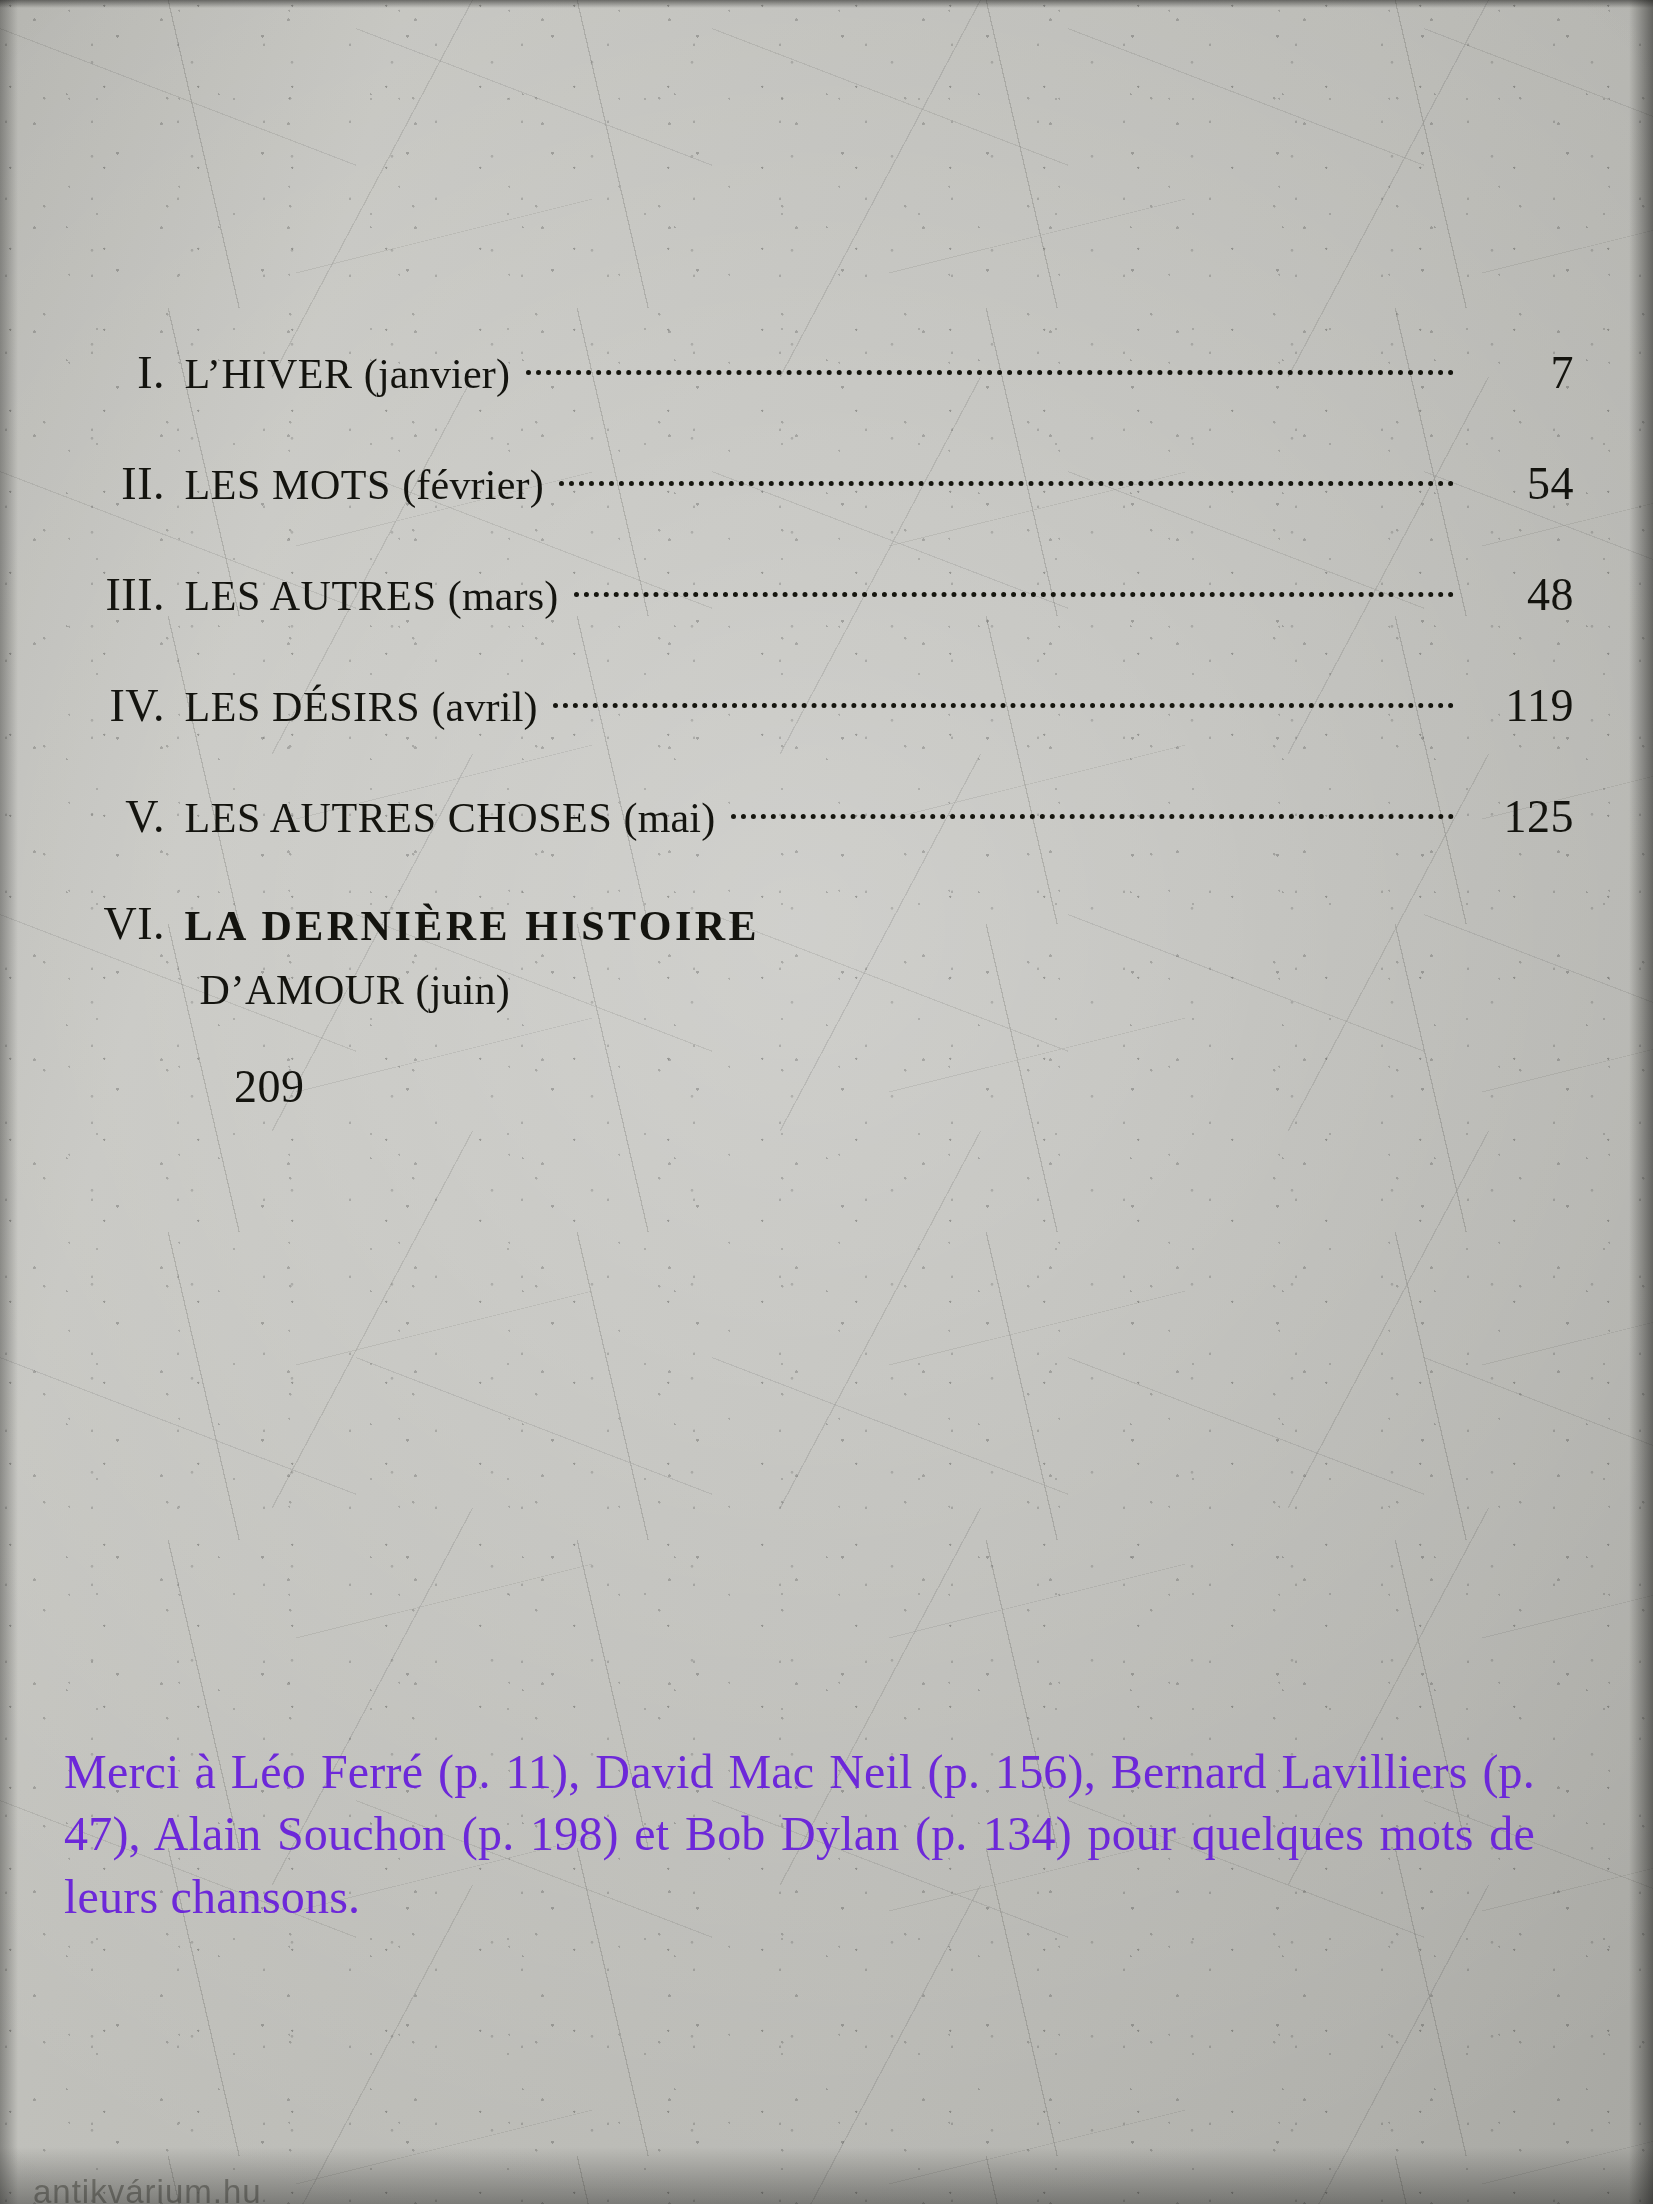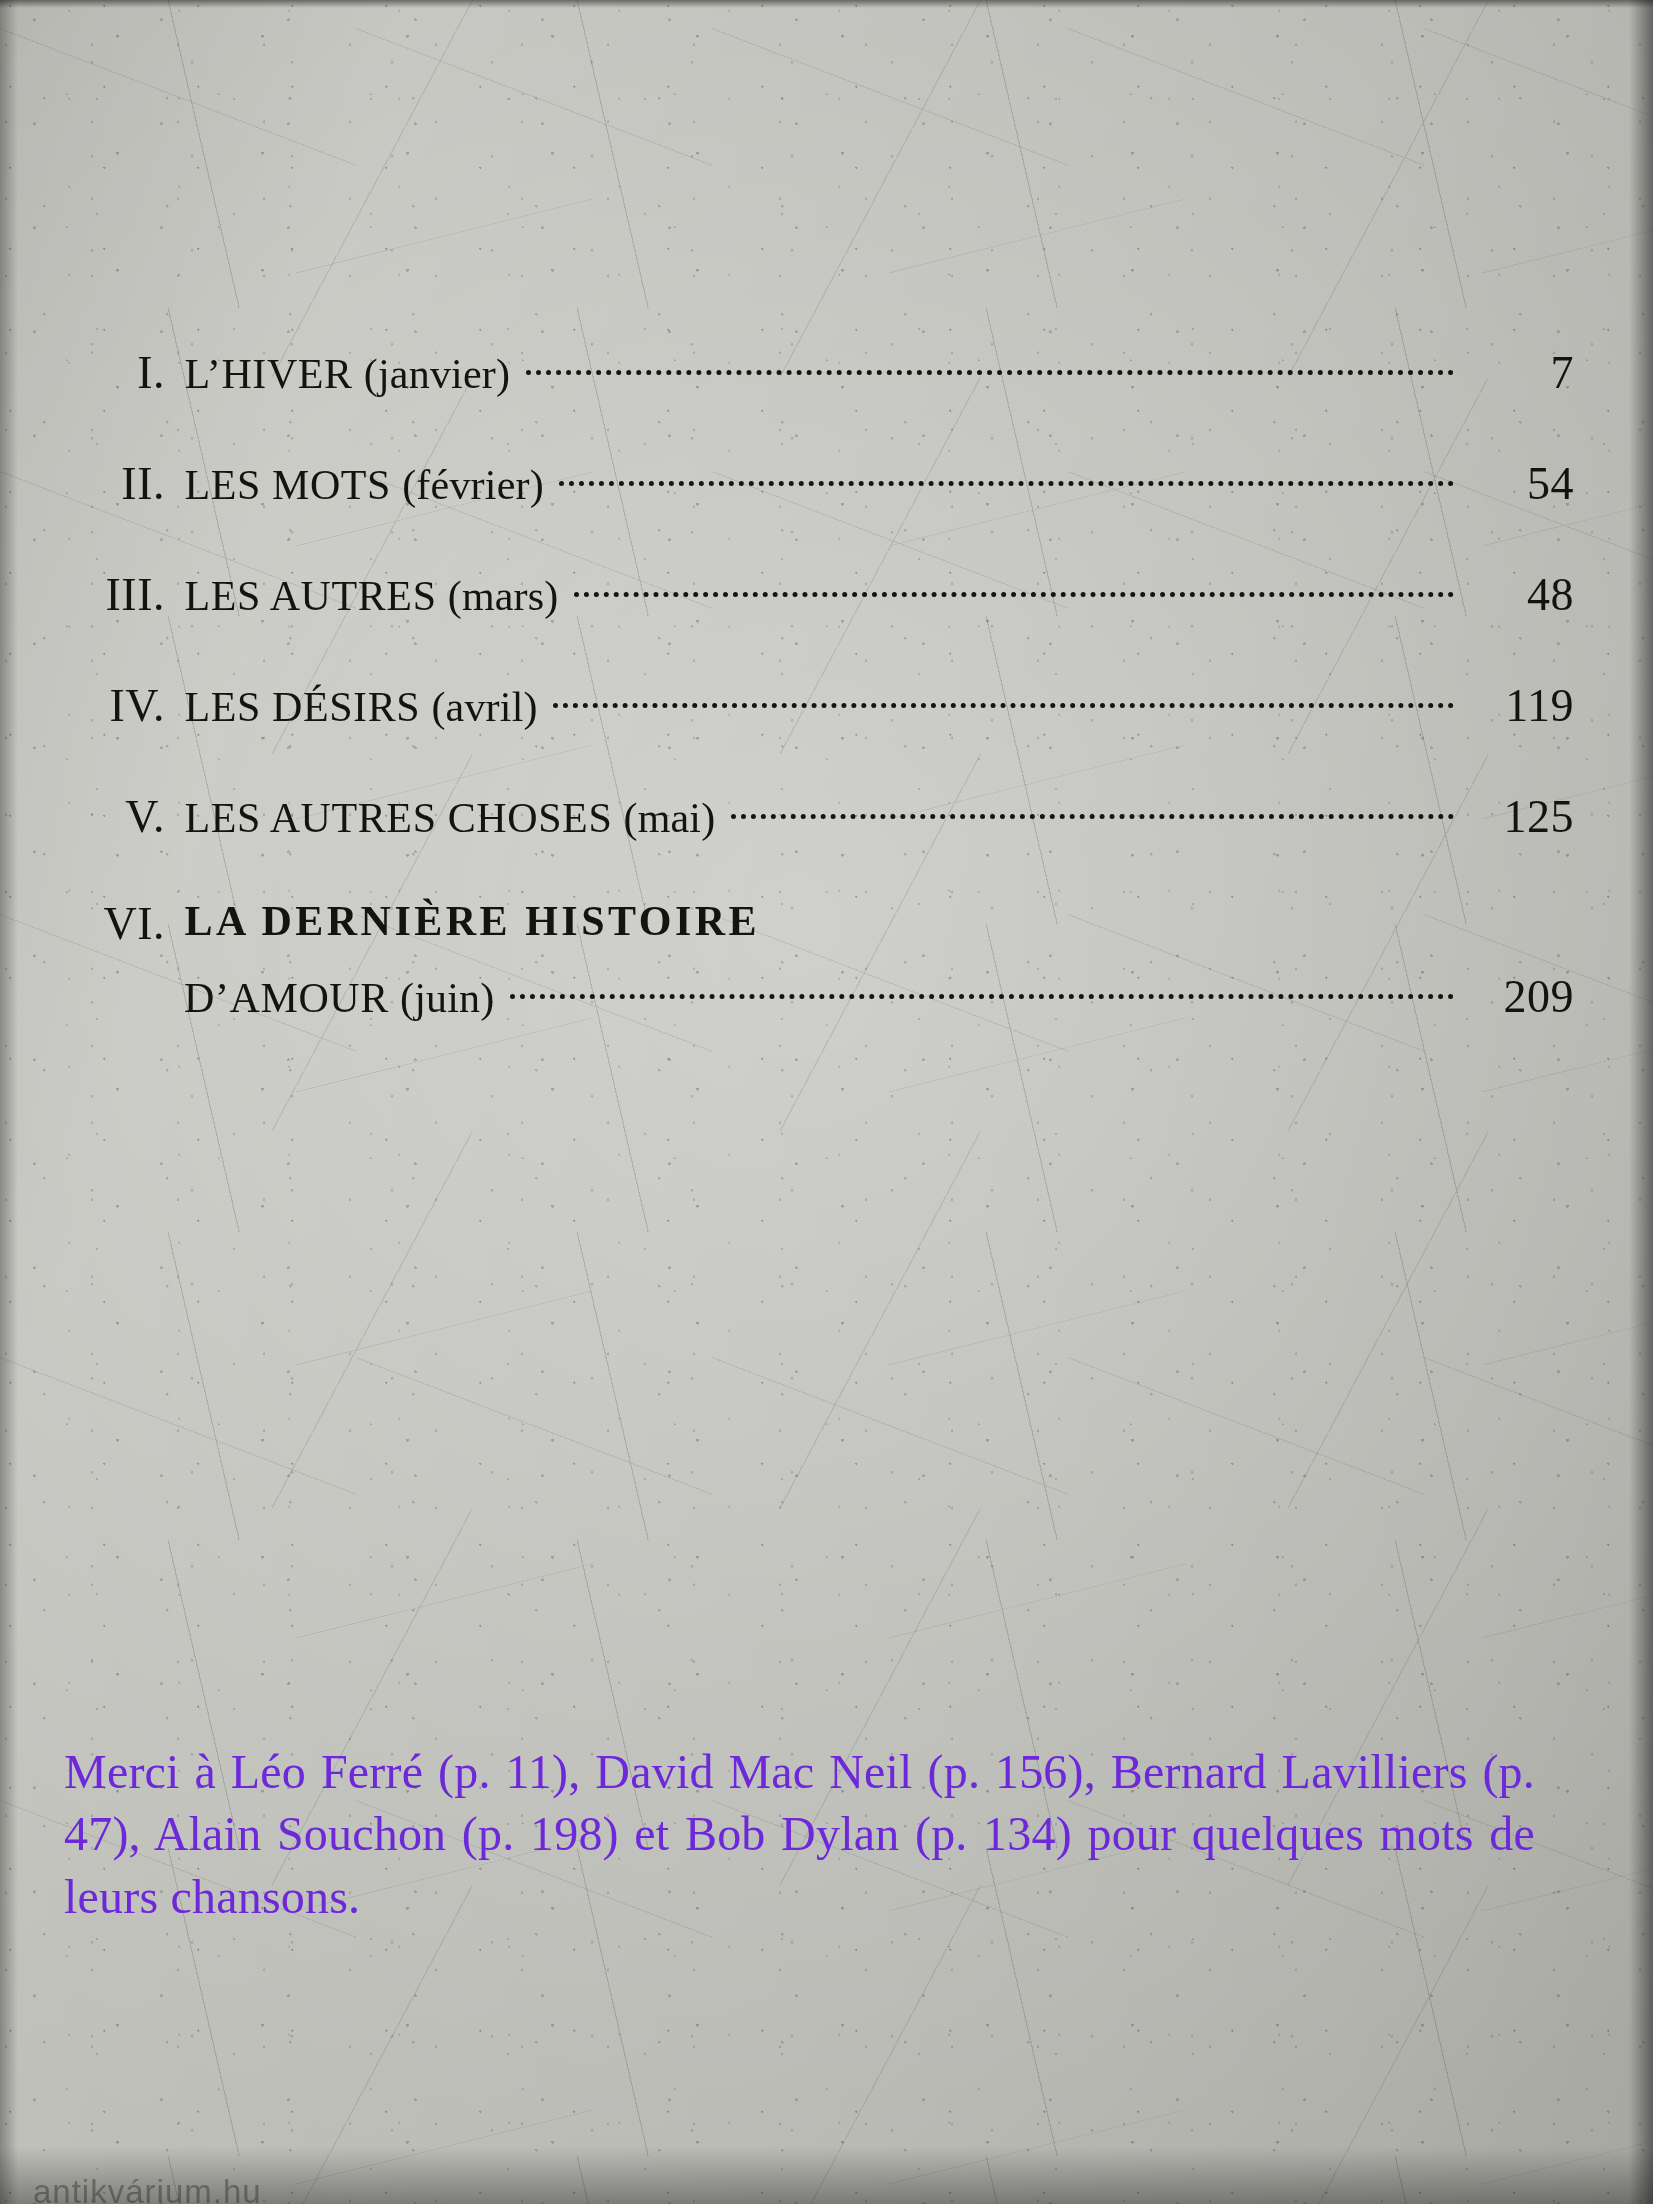--- a/index.html
+++ b/index.html
@@ -115,32 +115,33 @@
     letter-spacing: 0.5px;
   }
 
   
   .toc-row.two-line {
     display: block;
     margin-bottom: 0;
   }
   .tl-line1 {
     display: flex;
-    align-items: flex-start;
+    align-items: flex-end;
   }
   .tl-line1 .roman { width: 76px; }
   .tl-line1 .title {
     letter-spacing: 3.5px;
     font-weight: bold;
   }
   .tl-line2 {
     display: flex;
     align-items: baseline;
     margin-top: 15.5px;
     padding-left: 95px;
+    flex-direction: column;
   }
   .tl-line2 .title {
     margin-left: 0;
   }
 
   
   .credits {
     position: absolute;
     left: 64px;
     top: 1693px;

